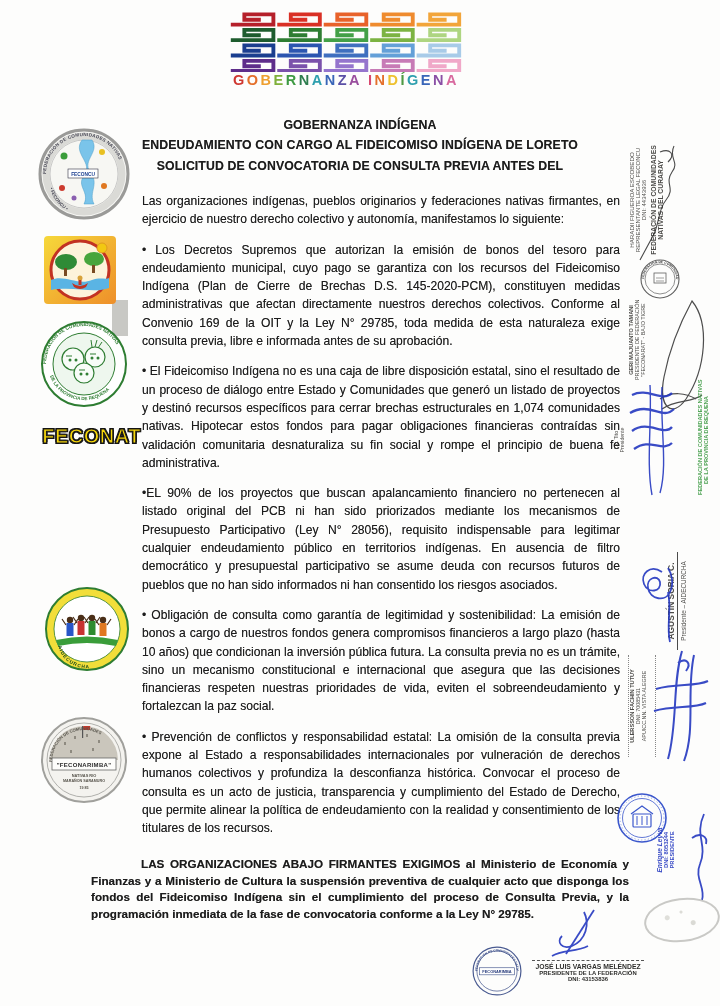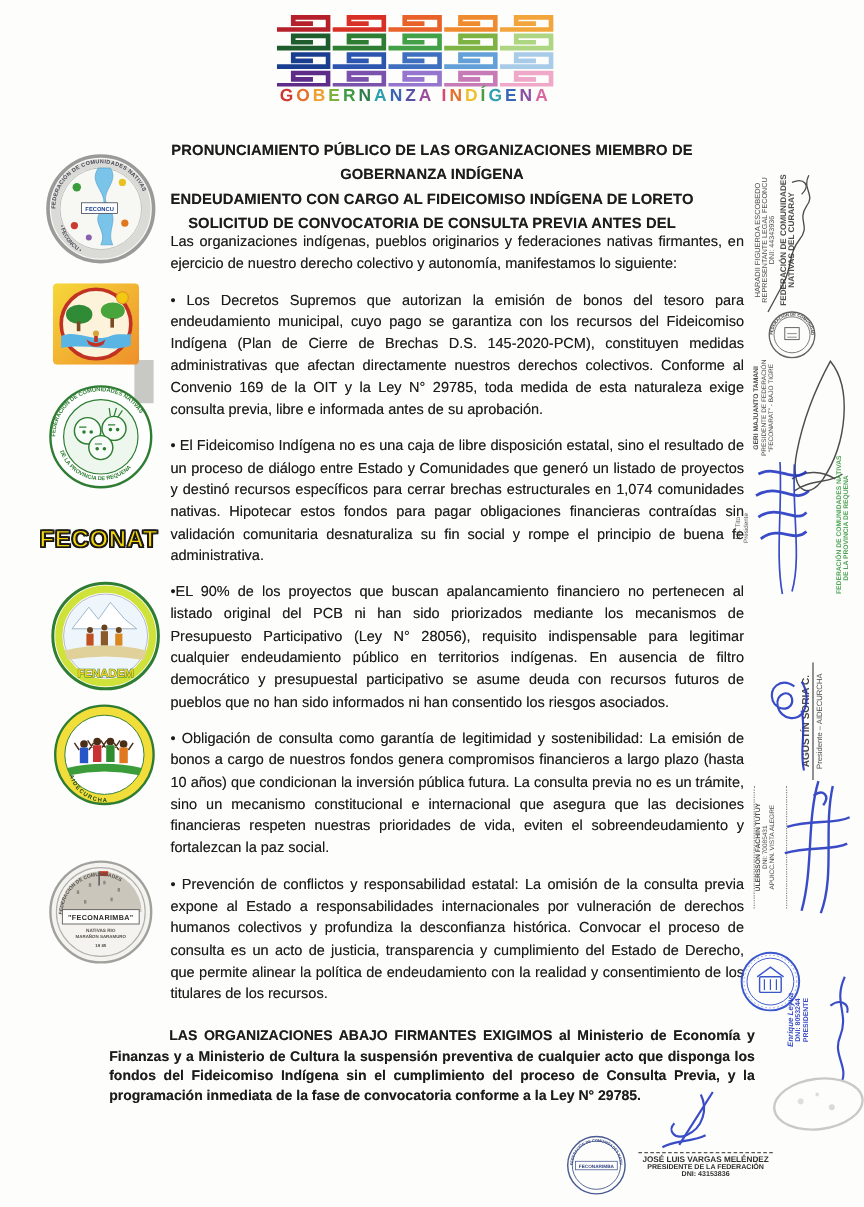--- a/index.html
+++ b/index.html
@@ -71,21 +71,20 @@
         <path d="M2,13 H46 V2.5 H16 V8 H33" fill="none" stroke="#5e2d8a" stroke-width="4" transform="translate(0,48)"></path>
         <path d="M2,13 H46 V2.5 H16 V8 H33" fill="none" stroke="#7b52ab" stroke-width="4" transform="translate(48,48)"></path>
         <path d="M2,13 H46 V2.5 H16 V8 H33" fill="none" stroke="#9575cd" stroke-width="4" transform="translate(96,48)"></path>
         <path d="M2,13 H46 V2.5 H16 V8 H33" fill="none" stroke="#c77bb6" stroke-width="4" transform="translate(144,48)"></path>
         <path d="M2,13 H46 V2.5 H16 V8 H33" fill="none" stroke="#f0a8c8" stroke-width="4" transform="translate(192,48)"></path>
       </svg>
   </div>
   <div id="wordmark"><span style="color: rgb(207, 54, 48);">G</span><span style="color: rgb(228, 112, 43);">O</span><span style="color: rgb(238, 159, 47);">B</span><span style="color: rgb(127, 176, 58);">E</span><span style="color: rgb(63, 154, 67);">R</span><span style="color: rgb(46, 125, 78);">N</span><span style="color: rgb(46, 159, 174);">A</span><span style="color: rgb(58, 102, 184);">N</span><span style="color: rgb(90, 79, 165);">Z</span><span style="color: rgb(154, 79, 158);">A</span><span style="color: rgb(0, 0, 0);"> </span><span style="color: rgb(216, 72, 111);">I</span><span style="color: rgb(228, 112, 43);">N</span><span style="color: rgb(238, 193, 47);">D</span><span style="color: rgb(79, 154, 67);">Í</span><span style="color: rgb(46, 159, 174);">G</span><span style="color: rgb(58, 102, 184);">E</span><span style="color: rgb(138, 79, 165);">N</span><span style="color: rgb(216, 106, 159);">A</span></div>
 
   <div id="title-block" class="doc-text">
-    <div>PRONUNCIAMIENTO PÚBLICO DE LAS ORGANIZACIONES MIEMBRO DE</div>
     <div>GOBERNANZA INDÍGENA</div>
     <div>ENDEUDAMIENTO CON CARGO AL FIDEICOMISO INDÍGENA DE LORETO</div>
     <div>SOLICITUD DE CONVOCATORIA DE CONSULTA PREVIA ANTES DEL</div>
   </div>
 
   <div id="body-col" class="doc-text">
     <p>Las organizaciones indígenas, pueblos originarios y federaciones nativas firmantes, en ejercicio de nuestro derecho colectivo y autonomía, manifestamos lo siguiente:</p>
     <p>• Los Decretos Supremos que autorizan la emisión de bonos del tesoro para endeudamiento municipal, cuyo pago se garantiza con los recursos del Fideicomiso Indígena (Plan de Cierre de Brechas D.S. 145-2020-PCM), constituyen medidas administrativas que afectan directamente nuestros derechos colectivos. Conforme al Convenio 169 de la OIT y la Ley N° 29785, toda medida de esta naturaleza exige consulta previa, libre e informada antes de su aprobación.</p>
     <p>• El Fideicomiso Indígena no es una caja de libre disposición estatal, sino el resultado de un proceso de diálogo entre Estado y Comunidades que generó un listado de proyectos y destinó recursos específicos para cerrar brechas estructurales en 1,074 comunidades nativas. Hipotecar estos fondos para pagar obligaciones financieras contraídas sin validación comunitaria desnaturaliza su fin social y rompe el principio de buena fe administrativa.</p>
     <p>•EL 90% de los proyectos que buscan apalancamiento financiero no pertenecen al listado original del PCB ni han sido priorizados mediante los mecanismos de Presupuesto Participativo (Ley N° 28056), requisito indispensable para legitimar cualquier endeudamiento público en territorios indígenas. En ausencia de filtro democrático y presupuestal participativo se asume deuda con recursos futuros de pueblos que no han sido informados ni han consentido los riesgos asociados.</p>
@@ -159,40 +158,24 @@
         <circle cx="52" cy="38" r=".9" fill="#2e7d32"></circle>
           <circle cx="58" cy="38" r=".9" fill="#2e7d32"></circle>
         <circle cx="41" cy="54" r=".9" fill="#2e7d32"></circle>
           <circle cx="47" cy="54" r=".9" fill="#2e7d32"></circle>
       </g>
       <text font-size="4.8" fill="#2e7d32" font-weight="700"><textPath href="#aRq">FEDERACIÓN DE COMUNIDADES NATIVAS</textPath></text>
       <text font-size="4.6" fill="#2e7d32" font-weight="700"><textPath href="#aRqB">DE LA PROVINCIA DE REQUENA</textPath></text>
     </svg>
   </div>
 
-  <div class="logo-item" style="left:33px;top:439px;width:108px;text-align:left;">
+  <div class="logo-item" style="left:33px;top:425px;width:108px;text-align:right;">
     <span id="feconat-text">FECONAT</span>
   </div>
 
-  <div class="logo-item" style="left:42px;top:484px;">
-    <svg width="92" height="92" viewBox="0 0 92 92">
-      <circle cx="46" cy="46" r="44" fill="#fff" stroke="#2e7d32" stroke-width="2.5"></circle>
-      <circle cx="46" cy="46" r="39" fill="none" stroke="#cfe23a" stroke-width="6"></circle>
-      <circle cx="46" cy="46" r="35" fill="#eef6fc" stroke="#88a" stroke-width=".5"></circle>
-      <path d="M18,40 L32,22 L40,32 L50,18 L62,32 L72,40 Z" fill="#fff" stroke="#9ab4c8" stroke-width=".8"></path>
-      <rect x="30" y="44" width="6" height="10" fill="#c05020"></rect>
-        <rect x="42" y="42" width="6" height="12" fill="#8a5a2a"></rect>
-      <rect x="54" y="44" width="6" height="10" fill="#d8881f"></rect>
-      <circle cx="33" cy="41" r="2.5" fill="#6a4420"></circle>
-        <circle cx="45" cy="39" r="2.5" fill="#6a4420"></circle>
-        <circle cx="57" cy="41" r="2.5" fill="#6a4420"></circle>
-      <path d="M12,58 Q46,50 80,58 L78,66 Q46,60 14,66 Z" fill="#e0d09a"></path>
-      <text x="46" y="80" text-anchor="middle" font-size="9.5" font-weight="800" fill="#f2cf1d" stroke="#2e7d32" stroke-width=".7" paint-order="stroke">FENADEM</text>
-    </svg>
-  </div>
 
   <div class="logo-item" style="left:44px;top:586px;">
     <svg width="86" height="86" viewBox="0 0 86 86">
       <defs>
           <path id="aAid" d="M14,60 A30,30 0 0 0 72,60"></path>
         </defs>
       <circle cx="43" cy="43" r="41" fill="#f2de3a" stroke="#2e7d32" stroke-width="2"></circle>
       <circle cx="43" cy="43" r="33" fill="#fff" stroke="#2e7d32" stroke-width=".8"></circle>
       <g>
         <circle cx="26" cy="34" r="3.2" fill="#4a2e18"></circle>

